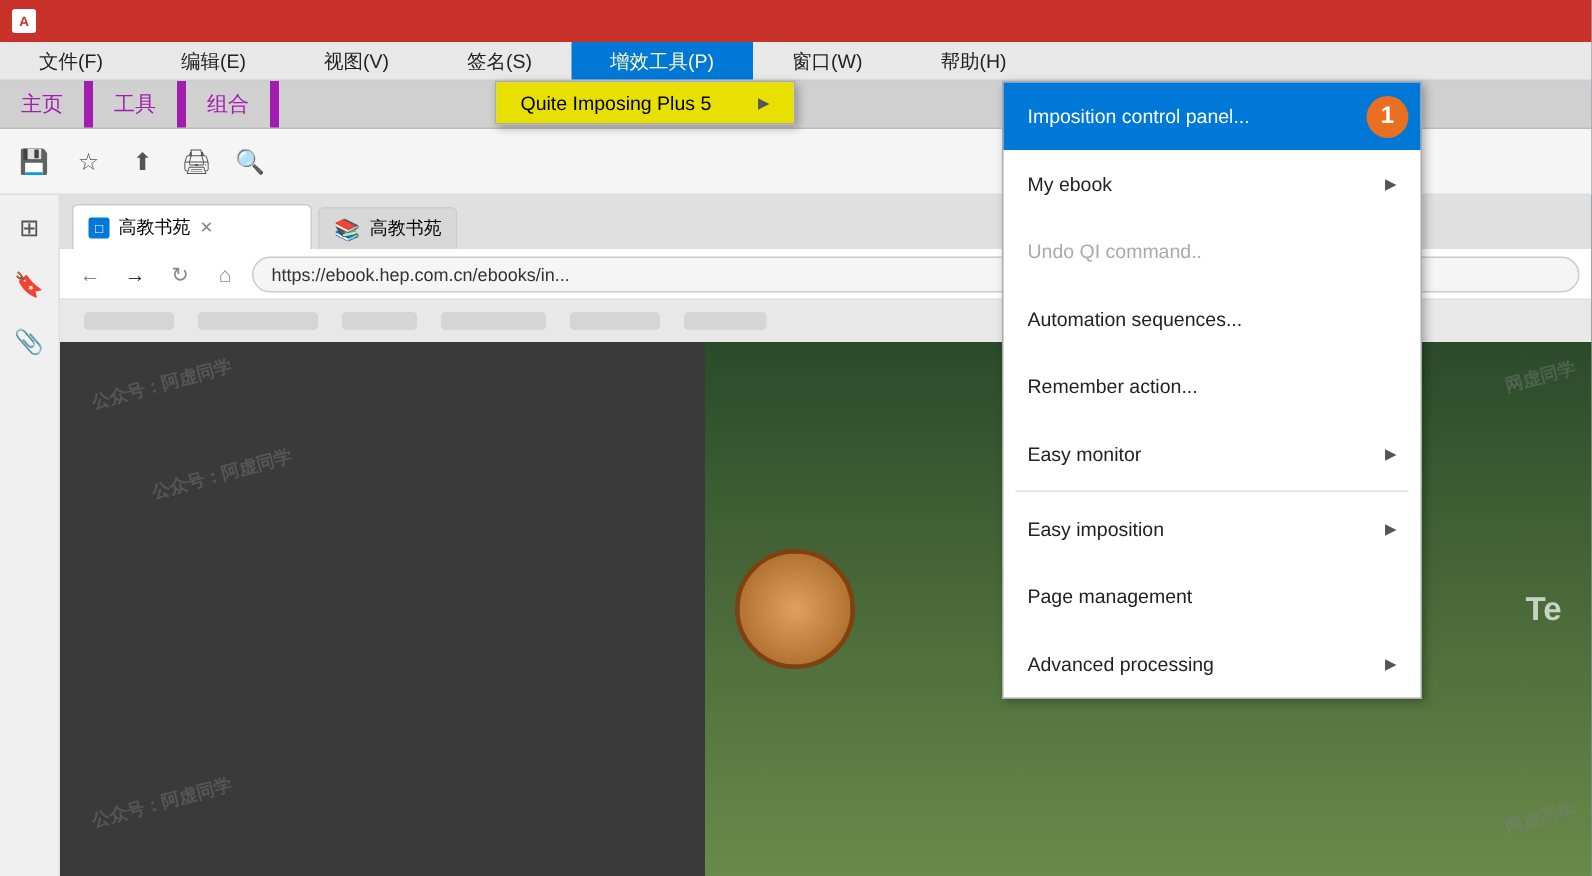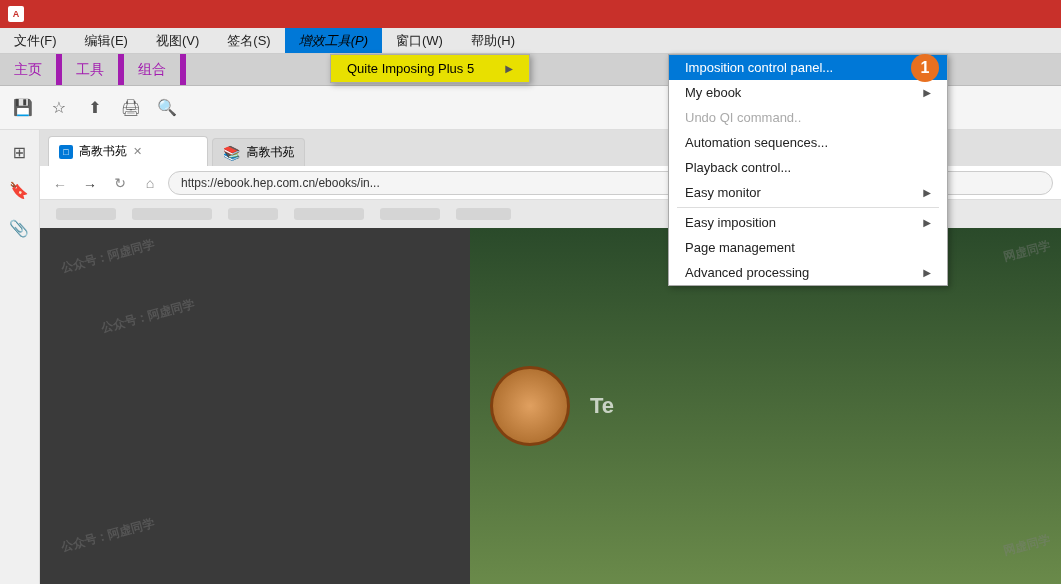--- a/index.html
+++ b/index.html
@@ -28,29 +28,29 @@
 
     
     .menu-bar {
       background: #e8e8e8;
       height: 26px;
       display: flex;
       align-items: center;
       border-bottom: 1px solid #ccc;
     }
     .menu-bar .menu-item {
-      padding: 0 14px;
+      padding: 0 26px;
       height: 100%;
       display: flex;
       align-items: center;
       cursor: pointer;
       font-size: 13px;
       color: #222;
     }
-    .menu-bar .menu-item.active { background: #0078d7; color: #000000; font-style: italic; }
+    .menu-bar .menu-item.active { background: #0078d7; color: #fef9c3; }
 
     
     .tab-bar {
       background: #d0d0d0;
       height: 32px;
       display: flex;
       align-items: center;
       border-bottom: 1px solid #bbb;
     }
     .tab-bar .tab {
@@ -243,21 +243,21 @@
       position: absolute;
       top: 54px;
       left: 668px;
       background: white;
       border: 1px solid #aaa;
       box-shadow: 2px 2px 6px rgba(0,0,0,0.3);
       min-width: 280px;
       z-index: 101;
     }
     .dropdown-imposition .menu-entry {
-      padding: 5px 16px;
+      padding: 15px 16px;
       cursor: pointer;
       display: flex;
       align-items: center;
       justify-content: space-between;
       font-size: 13px;
       color: #222;
     }
     .dropdown-imposition .menu-entry.highlighted {
       background: #0078d7;
       color: white;
@@ -363,21 +363,21 @@
 
         <div style="width:430px; background:#3a3a3a; position:relative; overflow:hidden;">
 
           <div class="watermark" style="top:20px; left:20px; transform:rotate(-15deg);">公众号：阿虚同学</div>
           <div class="watermark" style="top:80px; left:60px; transform:rotate(-15deg);">公众号：阿虚同学</div>
           <div class="watermark" style="bottom:40px; left:20px; transform:rotate(-15deg);">公众号：阿虚同学</div>
         </div>
 
         <div style="flex:1; background:#4a5a3a; position:relative; overflow:hidden;">
 
-          <div style="position:absolute; bottom:0; left:0; right:0; top:0; background:linear-gradient(to bottom, #2a4a2a, #6a8a4a); display:flex; align-items:center; justify-content:flex-start; padding:20px;">
+          <div style="position:absolute; bottom:0; left:0; right:0; top:0; background:linear-gradient(to bottom, #2a4a2a, #6a8a4a); display:flex; align-items:center; justify-content:space-between; padding:20px;gap:16px;">
             <div style="width:80px; height:80px; background:radial-gradient(circle, #e0a060, #a06020); border-radius:50%; border:3px solid #804010; flex-shrink:0;"></div>
             <div style="margin-left:20px; color:white; font-size:22px; font-weight:bold; opacity:0.7;">Te</div>
           </div>
 
           <div class="watermark" style="top:15px; right:10px; transform:rotate(-15deg);">网虚同学</div>
           <div class="watermark" style="bottom:30px; right:10px; transform:rotate(-15deg);">网虚同学</div>
         </div>
       </div>
     </div>
   </div>
@@ -400,21 +400,21 @@
     <span>My ebook</span>
     <span class="arrow">▶</span>
   </div>
   <div class="menu-entry grayed">
     <span>Undo QI command..</span>
   </div>
   <div class="menu-entry">
     <span>Automation sequences...</span>
   </div>
   <div class="menu-entry">
-    <span>Playback control...</span>
+    <span>Remember action...</span>
   </div>
   <div class="menu-entry">
     <span>Easy monitor</span>
     <span class="arrow">▶</span>
   </div>
   <div class="separator"></div>
   <div class="menu-entry">
     <span>Easy imposition</span>
     <span class="arrow">▶</span>
   </div>

